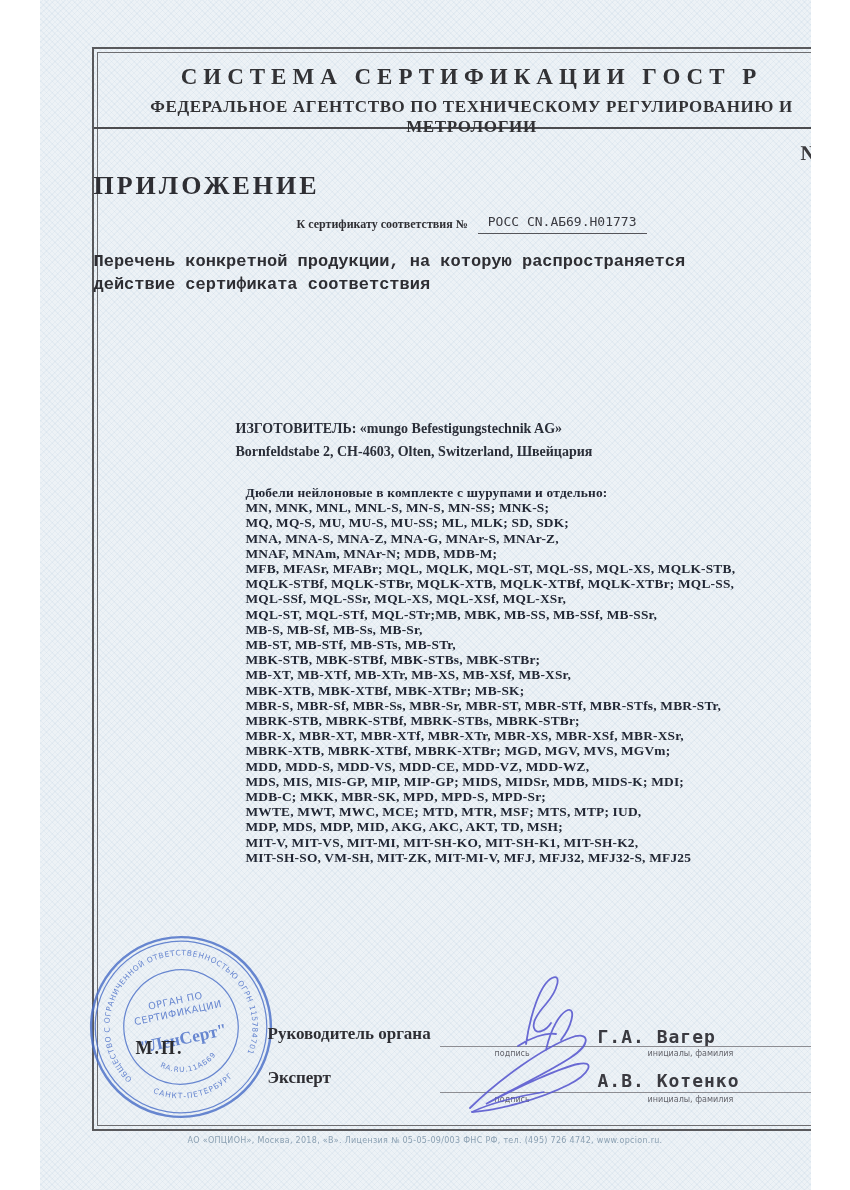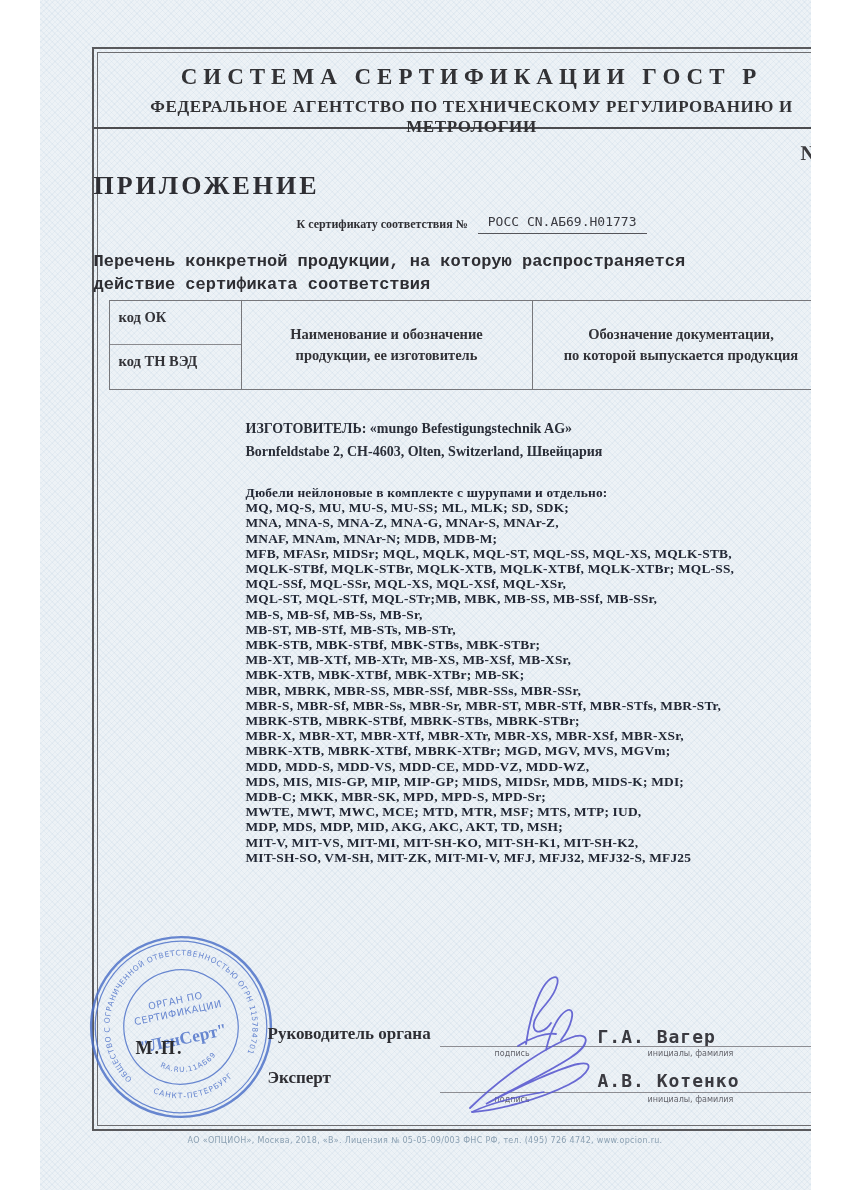--- a/index.html
+++ b/index.html
@@ -70,21 +70,21 @@
     display:grid;grid-template-columns:132px 291px 297px;
     border:1px solid #77777b;
     font-size:14.5px;font-weight:700;color:#323237;
   }
   .spec-table .c1{border-right:1px solid #77777b;display:flex;flex-direction:column;}
   .spec-table .c1 .r1{flex:0 0 44px;border-bottom:1px solid #8a8a8e;padding:8px 0 0 9px;box-sizing:border-box;}
   .spec-table .c1 .r2{padding:8px 0 0 9px;}
   .spec-table .c2{border-right:1px solid #77777b;display:flex;flex-direction:column;justify-content:center;text-align:center;line-height:21px;}
   .spec-table .c3{display:flex;flex-direction:column;justify-content:center;text-align:center;line-height:21px;}
   .manufacturer{
-    position:absolute;top:368px;left:152px;
+    position:absolute;top:368px;left:142px;
     font-size:14px;font-weight:700;line-height:23px;color:#2a2e38;
   }
   .product-list{
     position:absolute;top:436px;left:152px;width:580px;
     font-size:13.4px;font-weight:700;line-height:15.2px;
     letter-spacing:0.2px;color:#222734;
   }
   .stamp-wrap{position:absolute;left:44px;top:930px;width:194px;height:194px;}
   .mp-mark{
     position:absolute;left:96px;top:1038px;
@@ -131,55 +131,41 @@
     <div class="cert-line">
       <span class="lbl">К сертификату соответствия №</span>
       <span class="cert-num">РОСС CN.АБ69.Н01773</span>
     </div>
 
     <div class="subtitle">
       <div>Перечень конкретной продукции,  на которую распространяется</div>
       <div>действие сертификата соответствия</div>
     </div>
 
-    <div class="spec-table">
-      <div class="c1">
-        <div class="r1">код ОК</div>
-        <div class="r2">код ТН ВЭД</div>
-      </div>
-      <div class="c2">
-        <div>Наименование и обозначение</div>
-        <div>продукции, ее изготовитель</div>
-      </div>
-      <div class="c3">
-        <div>Обозначение документации,</div>
-        <div>по которой выпускается продукция</div>
-      </div>
-    </div>
 
     <div class="manufacturer">
       <div>ИЗГОТОВИТЕЛЬ:   «mungo Befestigungstechnik AG»</div>
       <div>Bornfeldstabe 2, CH-4603, Olten, Switzerland, Швейцария</div>
     </div>
 
     <div class="product-list">
         <div>Дюбели нейлоновые в комплекте с шурупами и отдельно:</div>
+        <div>MN, MNK, MNL, MNL-S, MN-S, MN-SS; MNK-S;</div>
         <div>MQ, MQ-S, MU, MU-S, MU-SS; ML, MLK; SD, SDK;</div>
         <div>MNA, MNA-S, MNA-Z, MNA-G, MNAr-S, MNAr-Z,</div>
         <div>MNAF, MNAm, MNAr-N; MDB, MDB-M;</div>
-        <div>MFB, MFASr, MIDSr; MQL, MQLK, MQL-ST, MQL-SS, MQL-XS, MQLK-STB,</div>
+        <div>MFB, MFASr, MFABr; MQL, MQLK, MQL-ST, MQL-SS, MQL-XS, MQLK-STB,</div>
         <div>MQLK-STBf, MQLK-STBr, MQLK-XTB, MQLK-XTBf, MQLK-XTBr; MQL-SS,</div>
         <div>MQL-SSf, MQL-SSr, MQL-XS, MQL-XSf, MQL-XSr,</div>
         <div>MQL-ST, MQL-STf, MQL-STr;MB, MBK, MB-SS, MB-SSf, MB-SSr,</div>
         <div>MB-S, MB-Sf, MB-Ss, MB-Sr,</div>
         <div>MB-ST, MB-STf, MB-STs,  MB-STr,</div>
         <div>MBK-STB, MBK-STBf, MBK-STBs, MBK-STBr;</div>
         <div>MB-XT, MB-XTf, MB-XTr, MB-XS, MB-XSf, MB-XSr,</div>
         <div>MBK-XTB, MBK-XTBf, MBK-XTBr; MB-SK;</div>
-        <div>MBR, MBRK, MBR-SS, MBR-SSf, MBR-SSs, MBR-SSr,</div>
         <div>MBR-S, MBR-Sf, MBR-Ss, MBR-Sr, MBR-ST, MBR-STf, MBR-STfs, MBR-STr,</div>
         <div>MBRK-STB, MBRK-STBf, MBRK-STBs, MBRK-STBr;</div>
         <div>MBR-X, MBR-XT, MBR-XTf, MBR-XTr, MBR-XS,  MBR-XSf, MBR-XSr,</div>
         <div>MBRK-XTB, MBRK-XTBf, MBRK-XTBr; MGD, MGV, MVS, MGVm;</div>
         <div>MDD, MDD-S, MDD-VS, MDD-CE, MDD-VZ, MDD-WZ,</div>
         <div>MDS, MIS, MIS-GP, MIP, MIP-GP; MIDS, MIDSr, MDB, MIDS-K; MDI;</div>
         <div>MDB-C; MKK, MBR-SK, MPD, MPD-S, MPD-Sr;</div>
         <div>MWTE, MWT, MWC, MCE; MTD, MTR, MSF; MTS, MTP; IUD,</div>
         <div>MDP, MDS, MDP, MID, AKG, AKC, AKT, TD, MSH;</div>
         <div>MIT-V,  MIT-VS, MIT-MI, MIT-SH-KO, MIT-SH-K1, MIT-SH-K2,</div>

